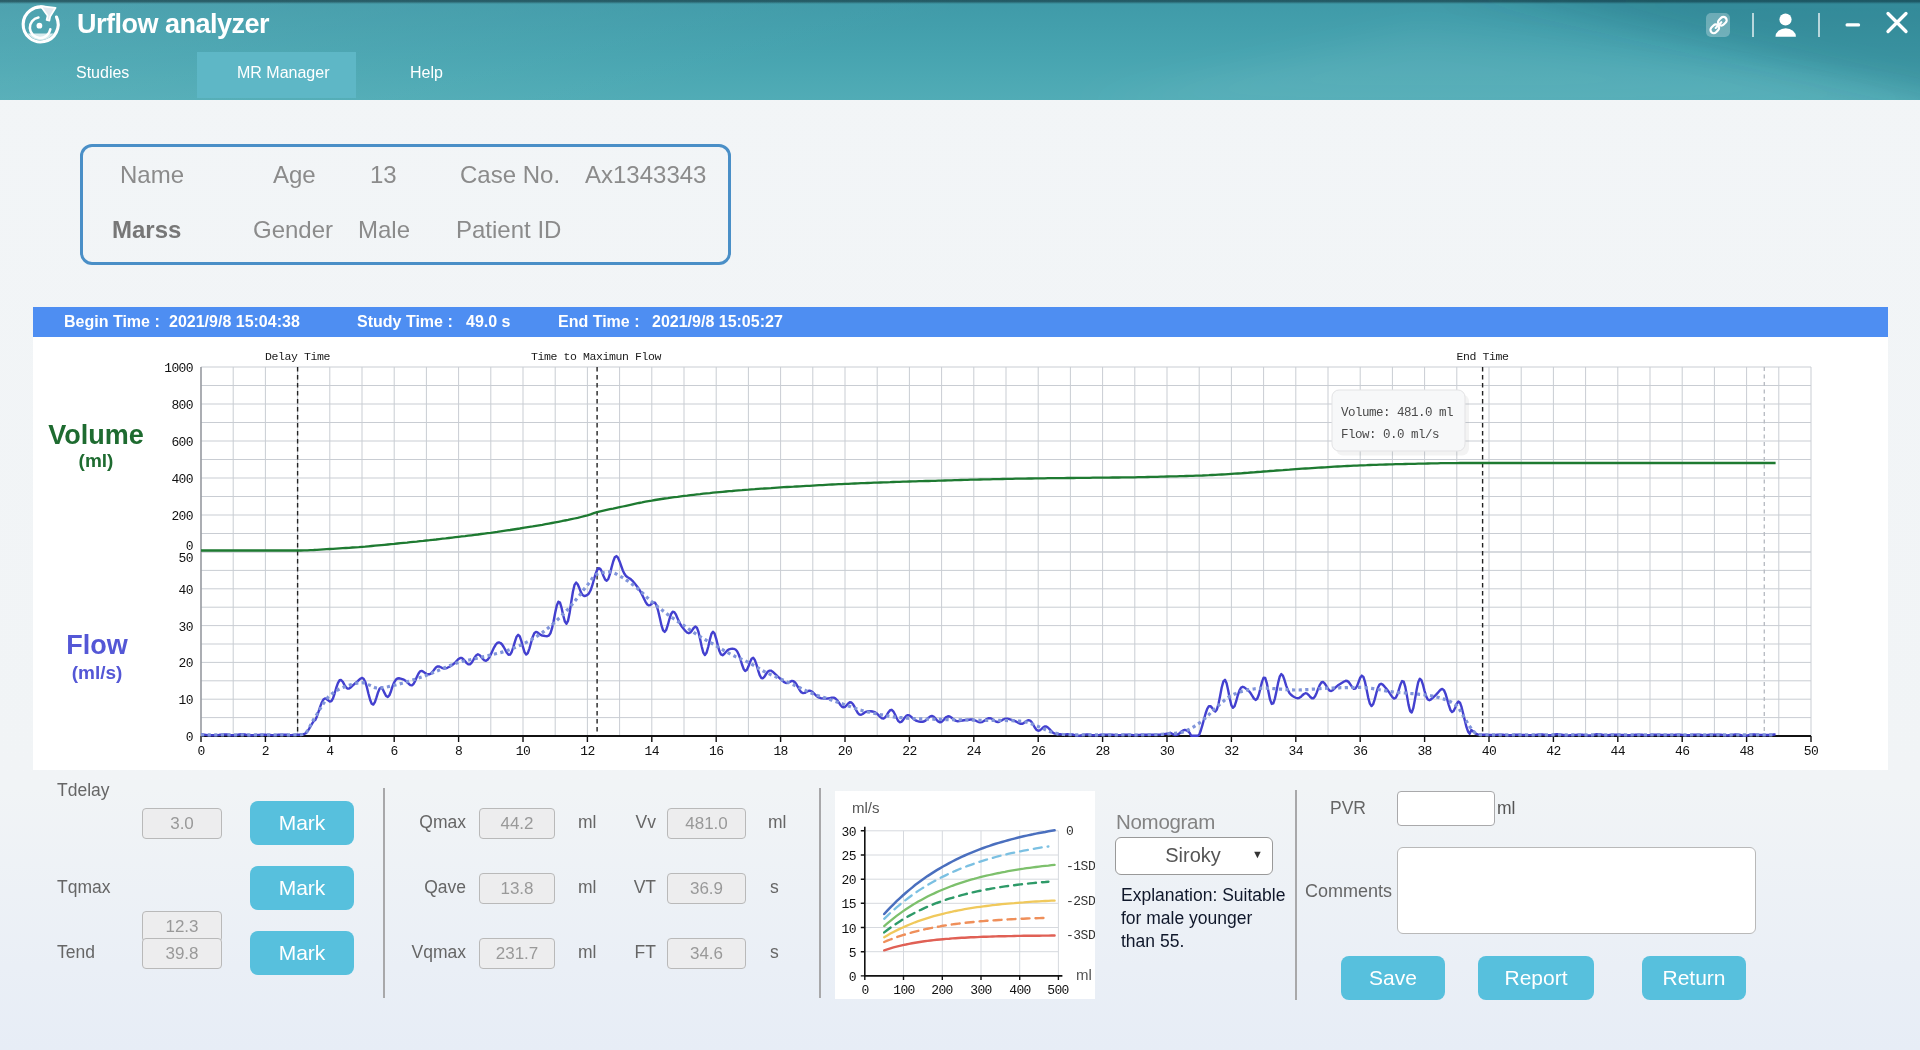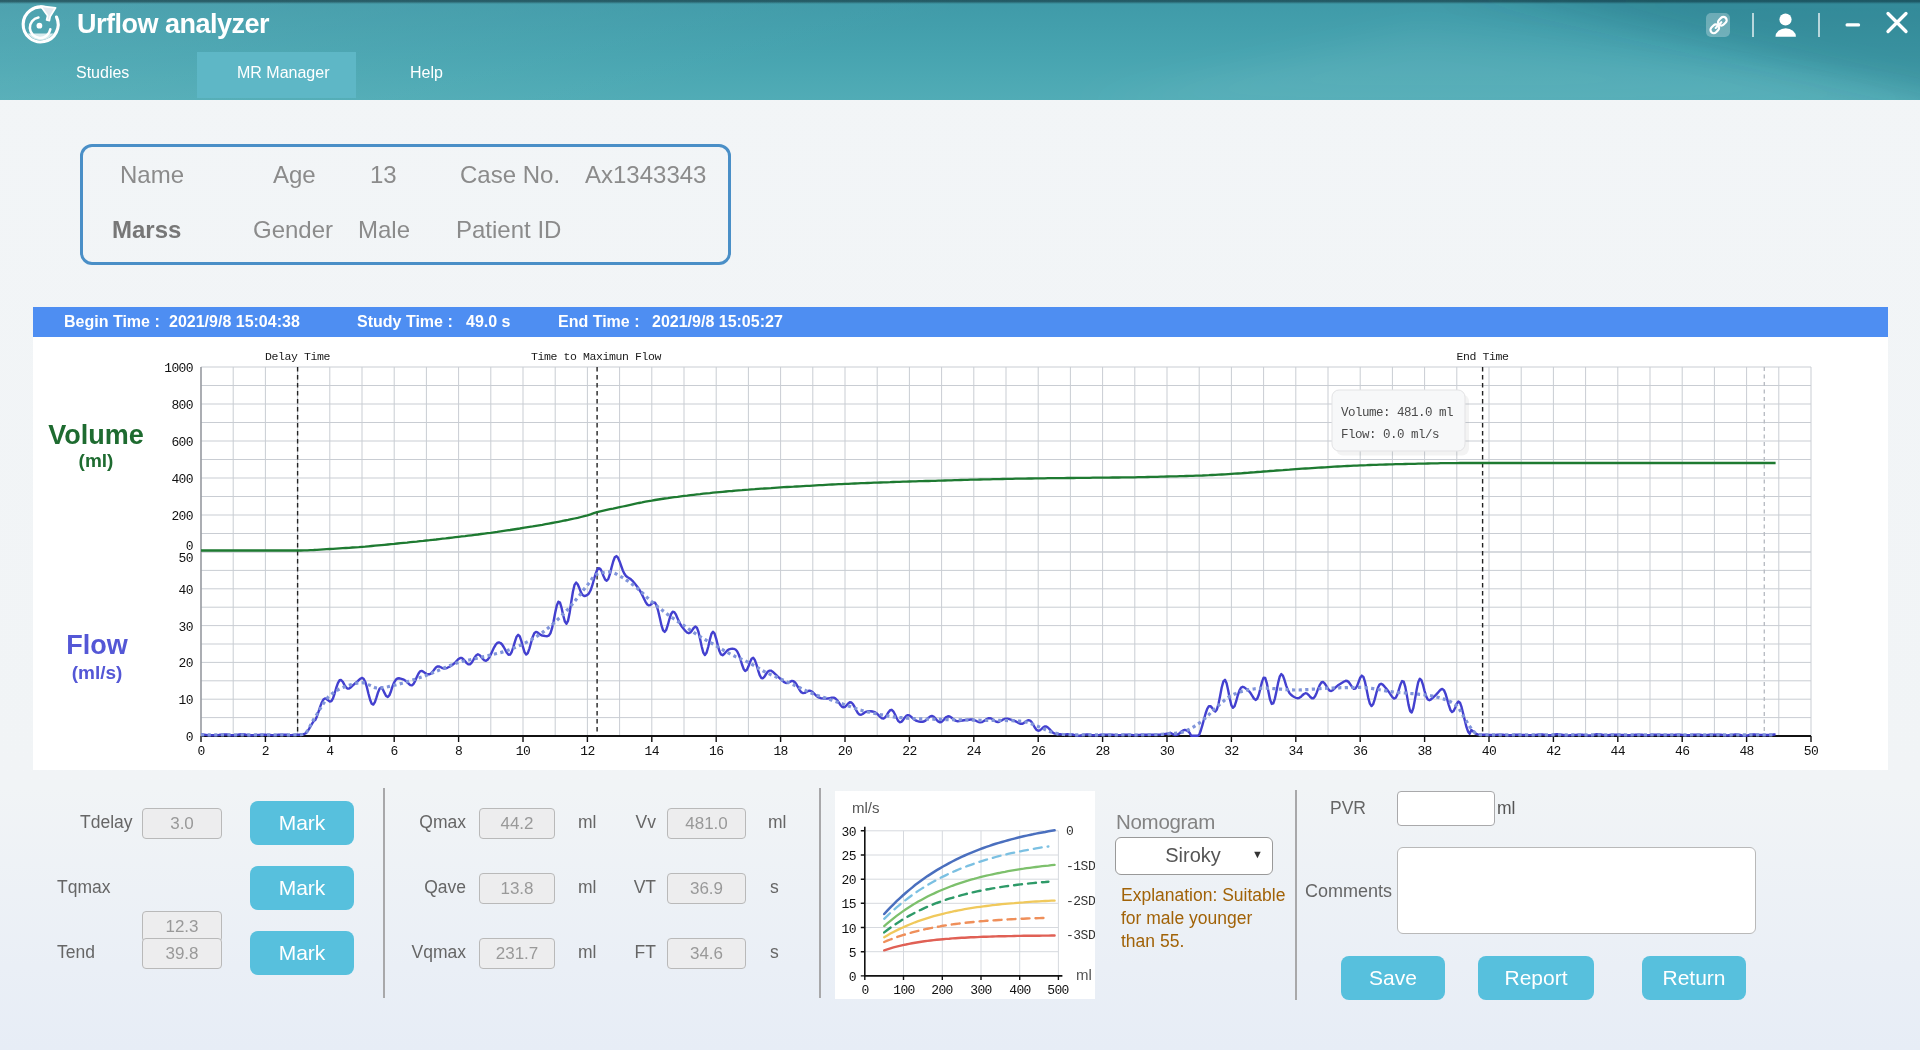--- a/index.html
+++ b/index.html
@@ -156,21 +156,21 @@
 <text x="63" y="130" font-family="Liberation Sans, sans-serif" font-size="19" font-weight="bold" fill="#1e6b30" text-anchor="middle">(ml)</text>
 <text x="64" y="317" font-family="Liberation Sans, sans-serif" font-size="27" font-weight="bold" fill="#5457d6" text-anchor="middle">Flow</text>
 <text x="64" y="342" font-family="Liberation Sans, sans-serif" font-size="19" font-weight="bold" fill="#5457d6" text-anchor="middle">(ml/s)</text>
 <rect x="1301" y="55" width="133" height="61" rx="7" fill="rgba(120,120,120,0.09)" transform="translate(2,2.5)"></rect>
 <rect x="1299" y="53" width="133" height="61" rx="7" fill="#f7f8f9" stroke="#e3e3e5" stroke-width="1"></rect>
 <text x="1308" y="79" font-family="Liberation Mono, monospace" font-size="12.5" letter-spacing="-0.5" fill="#4a4a4a">Volume: 481.0 ml</text>
 <text x="1308" y="101" font-family="Liberation Mono, monospace" font-size="12.5" letter-spacing="-0.5" fill="#4a4a4a">Flow: 0.0 ml/s</text>
 </svg>
   </div>
 
-<div class="abs lab" style="left:57px;top:812px;margin-left:23px;">Tdelay</div>
+<div class="abs lab" style="left:57px;top:780px;">Tdelay</div>
 <div class="abs lab" style="left:57px;top:877px;">Tqmax</div>
 <div class="abs lab" style="left:57px;top:942px;">Tend</div>
 <div class="abs ibox" style="left:142px;top:808px;">3.0</div>
 <div class="abs ibox" style="left:142px;top:911px;">12.3</div>
 <div class="abs ibox" style="left:142px;top:938px;">39.8</div>
 <div class="abs btn" style="left:250px;top:801px;">Mark</div>
 <div class="abs btn" style="left:250px;top:866px;">Mark</div>
 <div class="abs btn" style="left:250px;top:931px;">Mark</div>
 <div class="abs vdiv" style="left:383px;top:788px;height:210px;"></div>
 <div class="abs lab" style="left:380px;top:812px;width:86px;text-align:right;">Qmax</div>
@@ -223,21 +223,21 @@
 <text x="231" y="44" font-family="Liberation Mono, monospace" font-size="13" letter-spacing="-0.5" fill="#333">0</text>
 <text x="231" y="79" font-family="Liberation Mono, monospace" font-size="13" letter-spacing="-0.5" fill="#333">-1SD</text>
 <text x="231" y="114" font-family="Liberation Mono, monospace" font-size="13" letter-spacing="-0.5" fill="#333">-2SD</text>
 <text x="231" y="148" font-family="Liberation Mono, monospace" font-size="13" letter-spacing="-0.5" fill="#333">-3SD</text>
 </svg>
   </div>
 <div class="abs" style="left:1116px;top:810px;font-size:20.5px;color:#838383;letter-spacing:-0.3px;">Nomogram</div>
 <div class="abs" style="left:1115px;top:837px;width:156px;height:36px;background:#fff;border:1px solid #999;border-radius:6px;"></div>
 <div class="abs" style="left:1115px;top:837px;width:156px;height:38px;font-size:20px;color:#555;text-align:center;line-height:36px;">Siroky</div>
 <div class="abs" style="left:1252px;top:848px;font-size:11px;color:#333;">▼</div>
-<div class="abs" style="left:1121px;top:884px;font-size:17.5px;color:#a16207;line-height:23px;">Explanation: Suitable<br>for male younger<br>than 55.</div>
+<div class="abs" style="left:1121px;top:884px;font-size:17.5px;color:#0f172a;line-height:23px;">Explanation: Suitable<br>for male younger<br>than 55.</div>
 <div class="abs vdiv" style="left:1295px;top:790px;height:210px;"></div>
 
 <div class="abs lab" style="left:1330px;top:798px;">PVR</div>
 <div class="abs wbox" style="left:1397px;top:791px;width:96px;height:33px;"></div>
 <div class="abs lab" style="left:1497px;top:798px;color:#555;">ml</div>
 <div class="abs lab" style="left:1305px;top:881px;font-size:18px;">Comments</div>
 <div class="abs" style="left:1397px;top:847px;width:357px;height:85px;background:#fff;border:1px solid #b9b9b9;border-radius:6px;"></div>
 <div class="abs btn" style="left:1341px;top:956px;">Save</div>
 <div class="abs btn" style="left:1478px;top:956px;width:116px;">Report</div>
 <div class="abs btn" style="left:1642px;top:956px;">Return</div>

